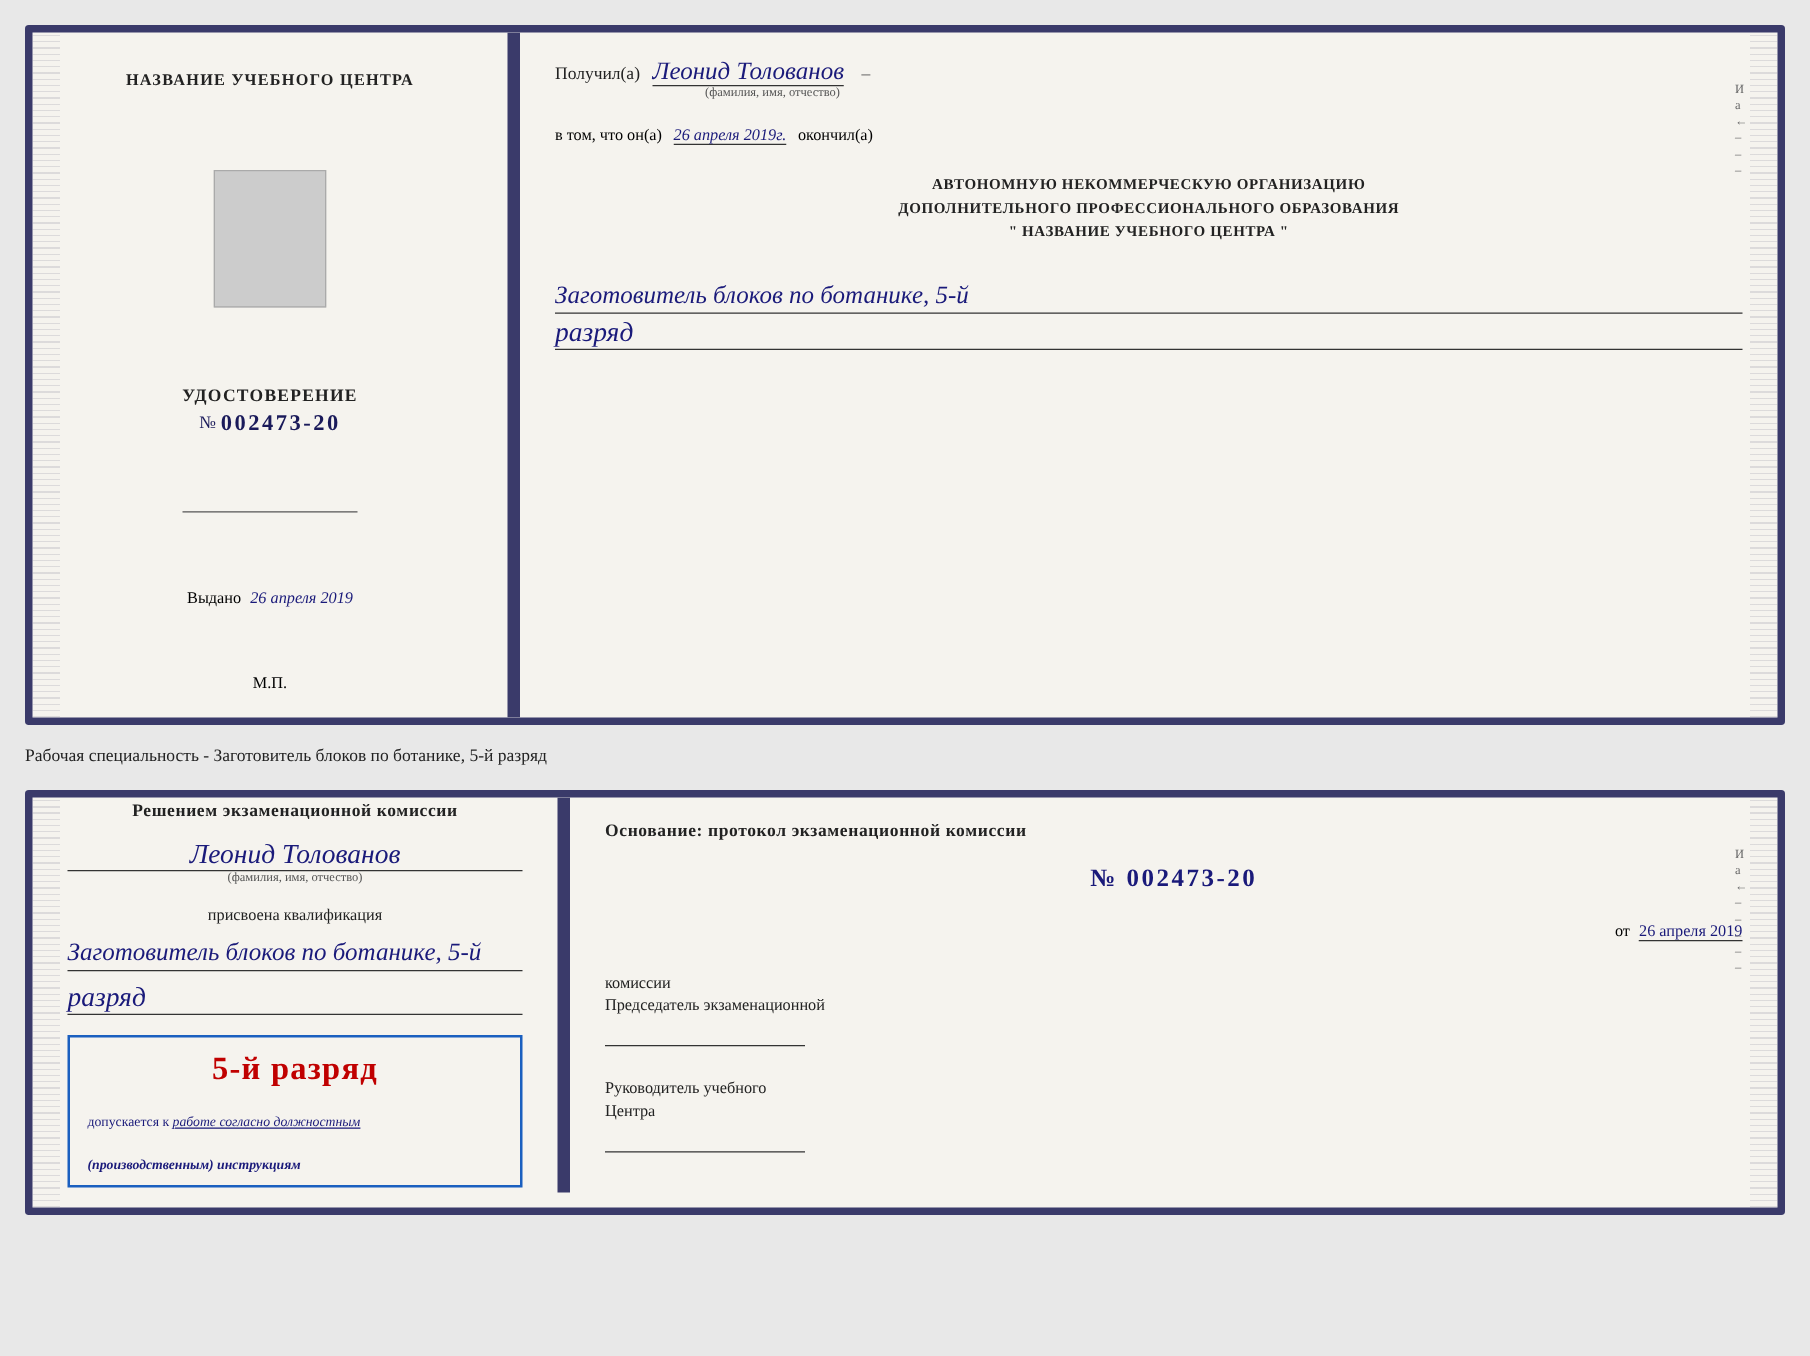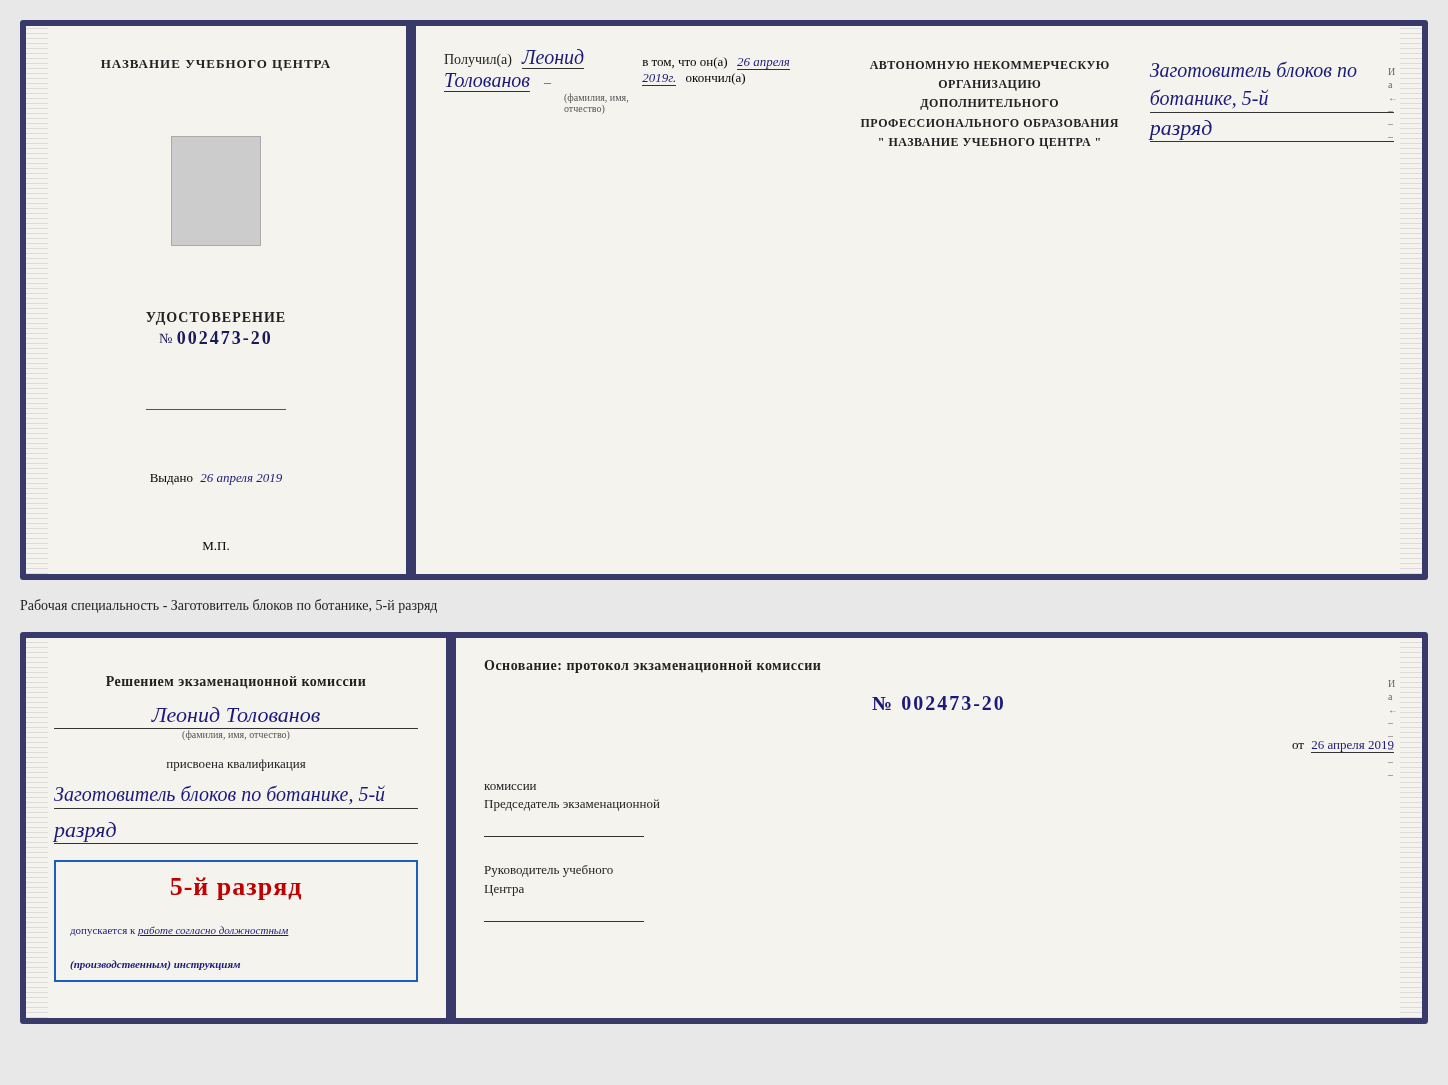--- a/index.html
+++ b/index.html
@@ -70,21 +70,21 @@
 
     .mp-label {
       font-size: 13px;
       margin-top: 8px;
     }
 
     
     .card1-right {
       padding: 20px 28px 20px 28px;
       display: flex;
-      flex-direction: row;
+      flex-direction: column;
       gap: 12px;
     }
 
     .org-block {
       font-size: 12px;
       font-weight: bold;
       letter-spacing: 0.5px;
       text-align: center;
       line-height: 1.6;
       margin: 4px 0;
@@ -118,21 +118,21 @@
 
     
     .specialty-label {
       font-size: 14px;
       color: #222;
       padding: 6px 0;
     }
 
     
     .card2-left {
-      padding: 36px 28px;
+      padding: 4px 28px;
       display: flex;
       flex-direction: column;
       gap: 8px;
     }
 
     .card2-right {
       padding: 20px 28px;
       display: flex;
       flex-direction: column;
       gap: 10px;

